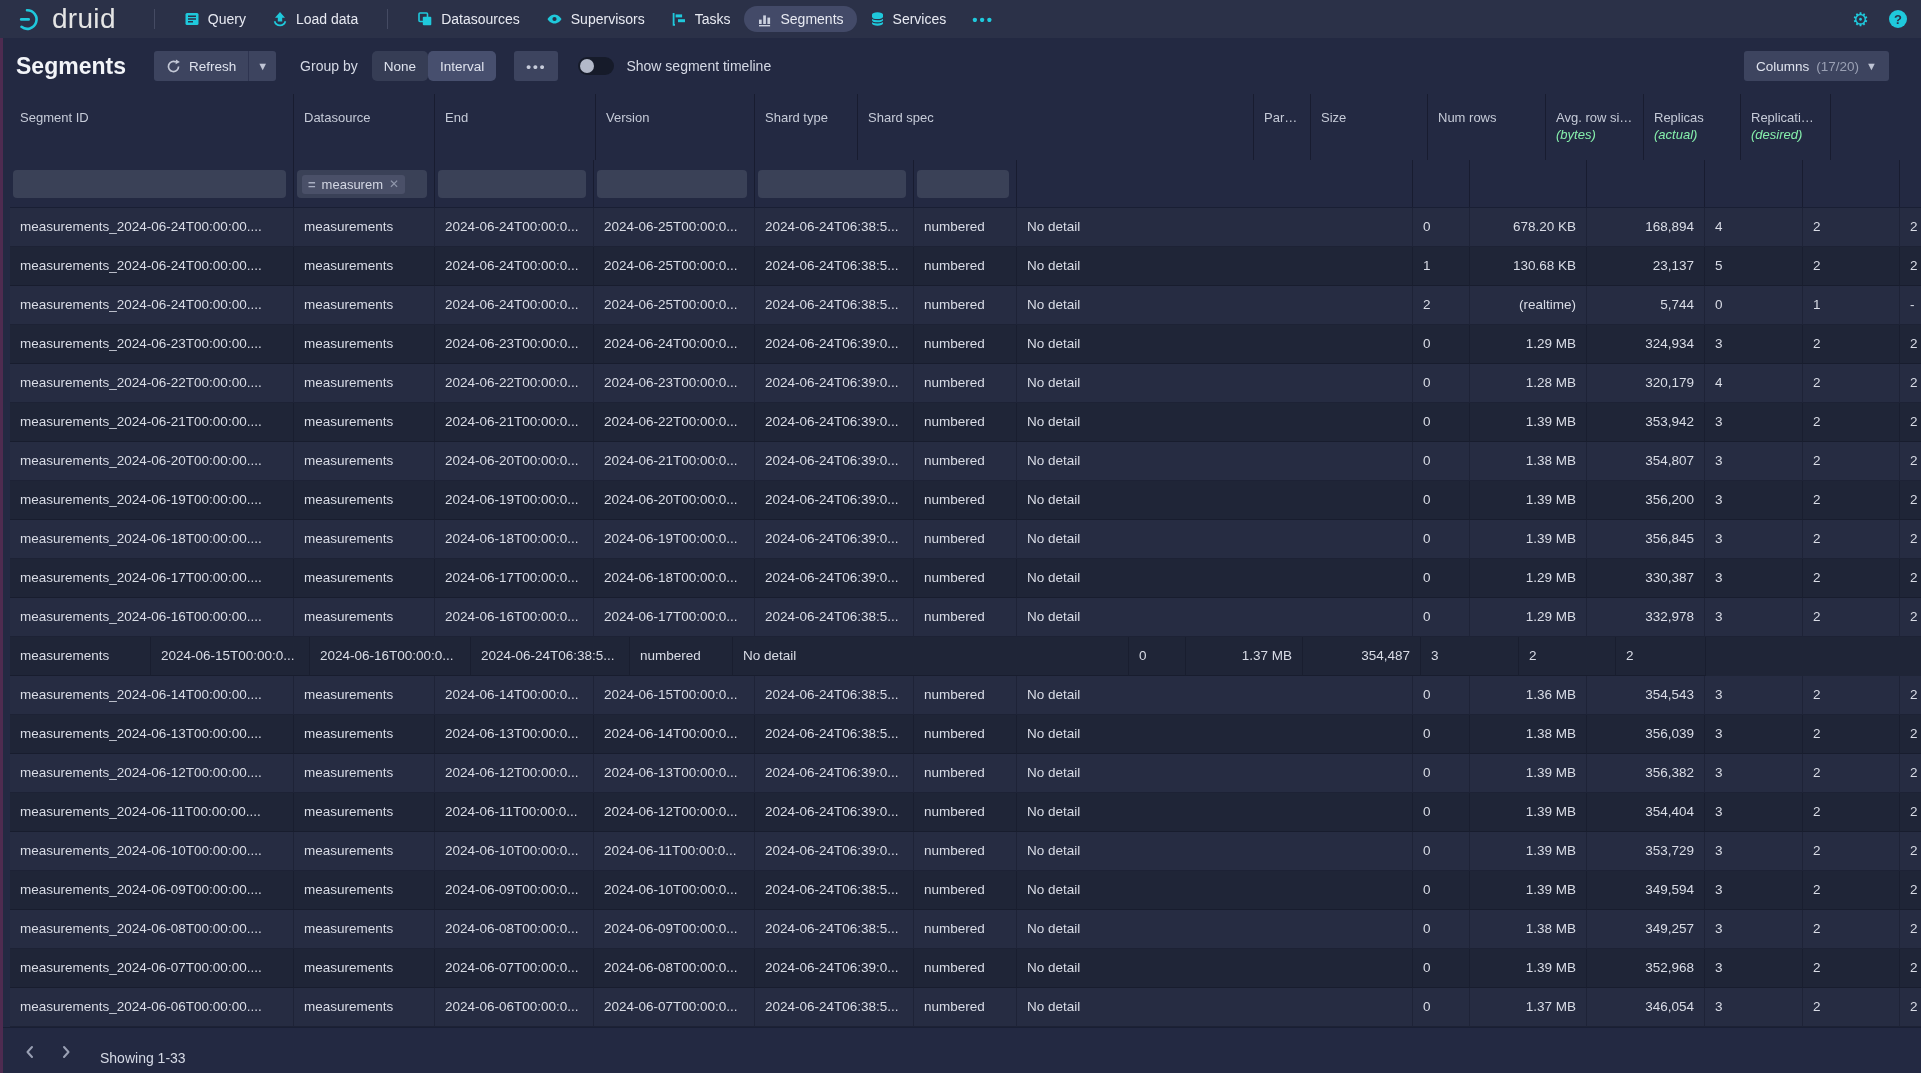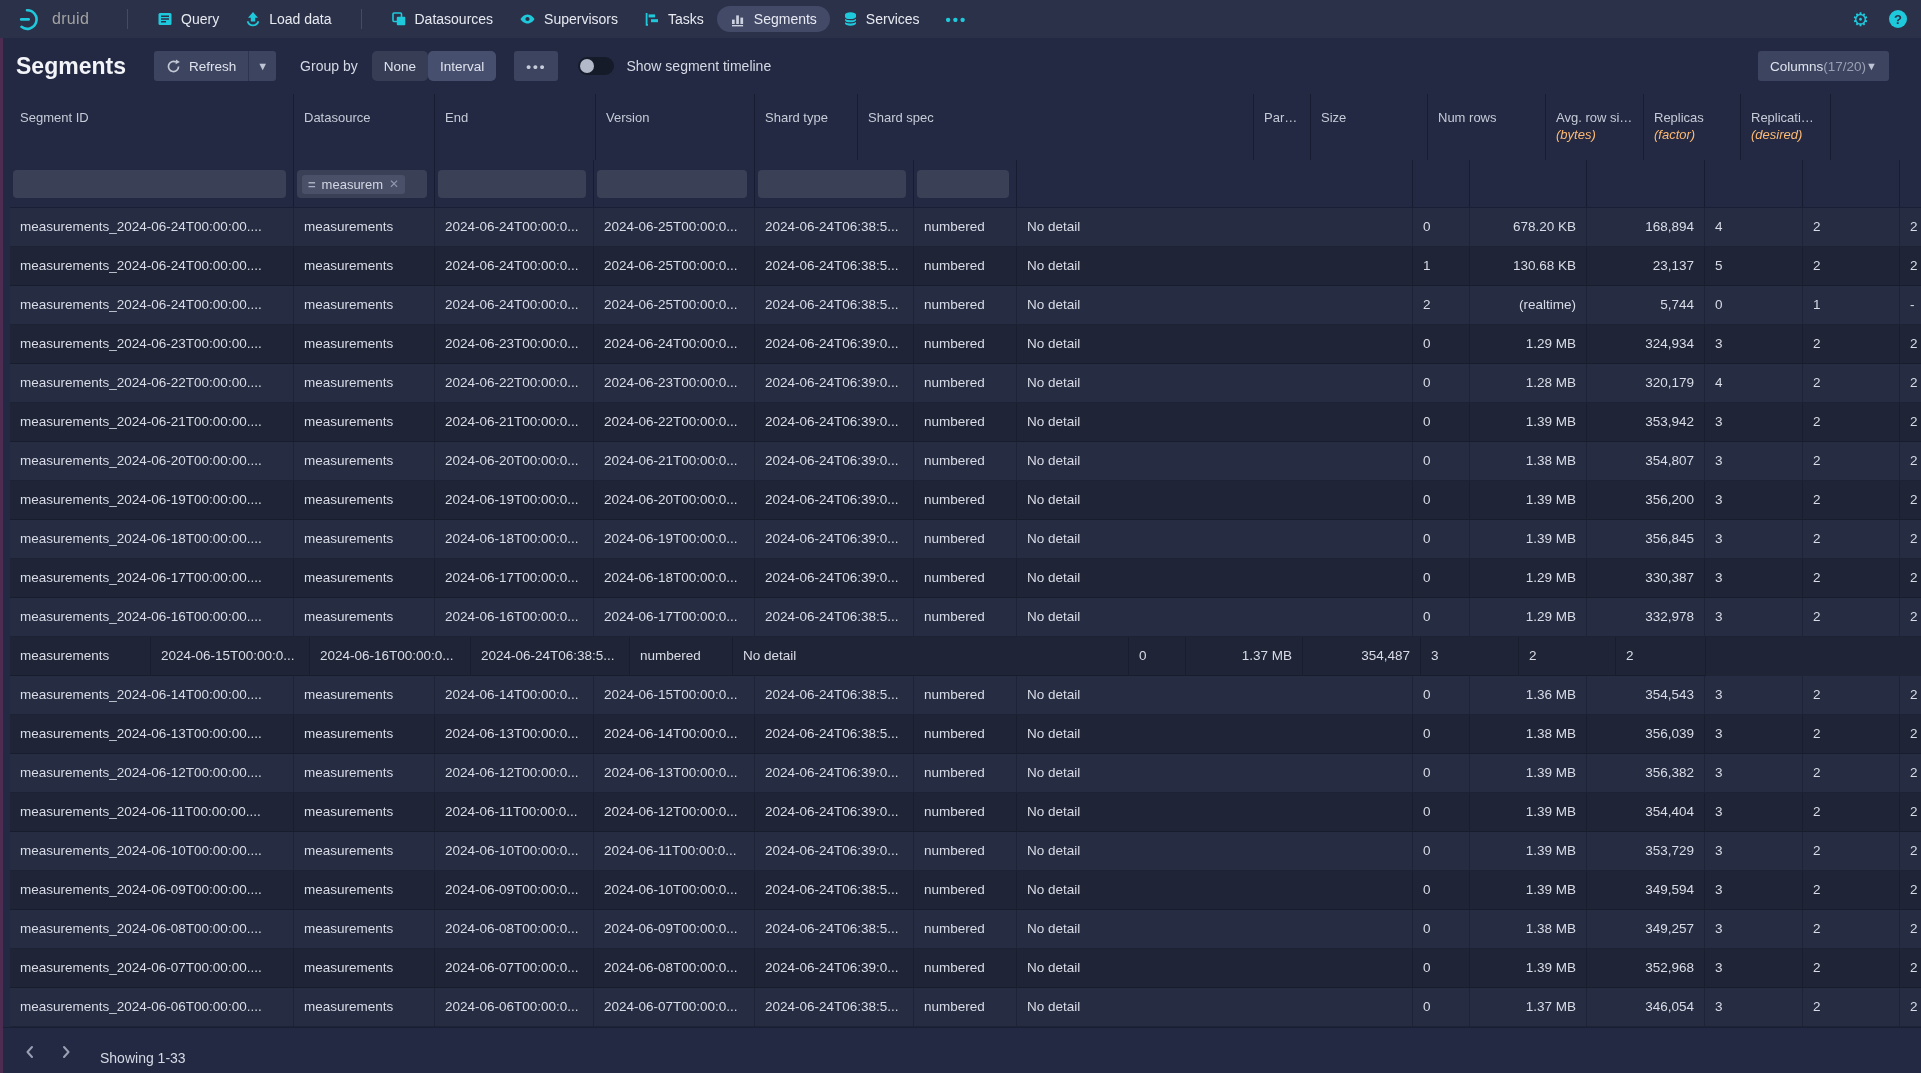--- a/index.html
+++ b/index.html
@@ -4,21 +4,21 @@
 <style>
   * { box-sizing: border-box; }
   html,body { margin:0; padding:0; width:1921px; height:1073px; overflow:hidden;
     background:#232942; font-family:"Liberation Sans", sans-serif; }
   .app { position:relative; width:1921px; height:1073px; background:#232942; }
   .leftstrip { position:absolute; left:0; top:38px; width:3px; height:1035px; background:#4e2b50; z-index:5; }
 
   
   .nav { height:38px; background:#2b3148; display:flex; align-items:center; padding:0 14px 0 18px; }
   .brand { display:flex; align-items:center; gap:8px; margin-right:22px; }
-  .brand-name { color:#a3a3a3; font-size:16px; letter-spacing:.3px; }
+  .brand-name { color:#e5e5e5; font-size:28px; letter-spacing:.3px; }
   .nav-sep { width:1px; height:20px; background:#454b63; margin:0 16px; }
   .nav-item { display:flex; align-items:center; gap:8px; color:#e8eaf2; font-size:14px;
     padding:5px 13px; border-radius:15px; cursor:pointer; white-space:nowrap; }
   .nav-item.active { background:#434a68; }
   .nicon { display:flex; align-items:center; }
   .nav-right { margin-left:auto; display:flex; align-items:center; gap:20px; }
   .gear { color:#1fc9dc; font-size:19px; line-height:1; }
   .help { width:18px; height:18px; border-radius:50%; background:#1fc9dc; color:#2b3148;
     font-size:13px; font-weight:bold; display:flex; align-items:center; justify-content:center; }
   .more-dots { color:#1fc9dc; font-size:15px; letter-spacing:2px; font-weight:bold; }
@@ -33,33 +33,33 @@
   .split .caret-part { padding:0 8px; border-left:1px solid #2e3450; }
   .caret { color:#bfc4d4; font-size:11px; }
   .lbl { color:#d6dae6; font-size:14px; margin-right:14px; }
   .btngroup { display:flex; border-radius:3px; overflow:hidden; margin-right:18px; }
   .btngroup .btn { border-radius:5px; background:#363d55; }
   .btngroup .btn.active { background:#474f6e; }
   .dots-btn { letter-spacing:2px; font-weight:bold; color:#c7ccda; margin-right:20px; }
   .switch { width:36px; height:18px; border-radius:9px; background:#161b2a; position:relative;
     margin-right:12px; cursor:pointer; }
   .switch .knob { position:absolute; left:2px; top:2px; width:14px; height:14px; border-radius:50%; background:#b3b9c9; }
-  .columns-btn { margin-left:auto; margin-right:16px; }
+  .columns-btn { margin-left:auto; margin-right:16px; gap:7px; }
   .dim { color:#9aa0b4; }
 
   
   .grid { margin-left:10px; width:1911px; overflow:hidden; }
   .thead, .frow, .tr { display:flex; width:1980px; }
   .c-id{width:284px}.c-ds{width:141px}.c-start{width:159px}.c-end{width:161px}.c-ver{width:159px}
   .c-stype{width:103px}.c-sspec{width:396px}.c-part{width:57px}.c-size{width:117px}
   .c-rows{width:118px}.c-avg{width:98px}.c-rep{width:97px}.c-rf{width:90px}
   .th { height:66px; padding:15px 10px 0; color:#c6cbd8; font-size:13px; line-height:17px;
     border-right:1px solid rgba(10,14,26,.45); overflow:hidden; white-space:nowrap;
     text-overflow:ellipsis; cursor:pointer; }
-  .th .sub { display:block; font-style:italic; color:#fdba74; }
+  .th .sub { display:block; font-style:italic; color:#86efac; }
   .th.sorted { box-shadow: inset 0 -3px 0 0 #9aa1b5; }
   .frow { height:48px; border-bottom:1px solid rgba(10,14,26,.35); }
   .fcell { padding:10px 7px 0 3px; border-right:1px solid rgba(10,14,26,.45); }
   .finput { width:100%; height:28px; background:#3a4157; border:none; border-radius:4px;
     color:#d6dae6; font-size:13px; padding:0 8px; outline:none; display:flex; align-items:center; }
   .tagwrap { gap:6px; }
   .tag { display:flex; align-items:center; gap:6px; background:#4a5068; border-radius:3px;
     padding:2px 6px; color:#d3d7e3; font-size:13px; }
   .tag .eq { color:#a9afc2; font-weight:bold; }
   .tag .x { color:#9097ab; font-size:12px; cursor:pointer; }
@@ -213,21 +213,21 @@
       <div class="th c-id"><span>Segment ID</span></div>
       <div class="th c-ds"><span>Datasource</span></div>
       <div class="th c-end"><span>End</span></div>
       <div class="th c-ver"><span>Version</span></div>
       <div class="th c-stype"><span>Shard type</span></div>
       <div class="th c-sspec"><span>Shard spec</span></div>
       <div class="th c-part"><span>Partition</span></div>
       <div class="th c-size"><span>Size</span></div>
       <div class="th c-rows"><span>Num rows</span></div>
       <div class="th c-avg"><span>Avg. row size</span><span class="sub">(bytes)</span></div>
-      <div class="th c-rep"><span>Replicas</span><span class="sub">(factor)</span></div>
+      <div class="th c-rep"><span>Replicas</span><span class="sub">(actual)</span></div>
       <div class="th c-rf"><span>Replication factor</span><span class="sub">(desired)</span></div>
     </div>
 
     <div class="frow">
       <div class="fcell c-id">
           <input class="finput" style="">
         </div>
       <div class="fcell c-ds">
         <div class="finput tagwrap" style="padding:0 5px;">
           <span class="tag">

